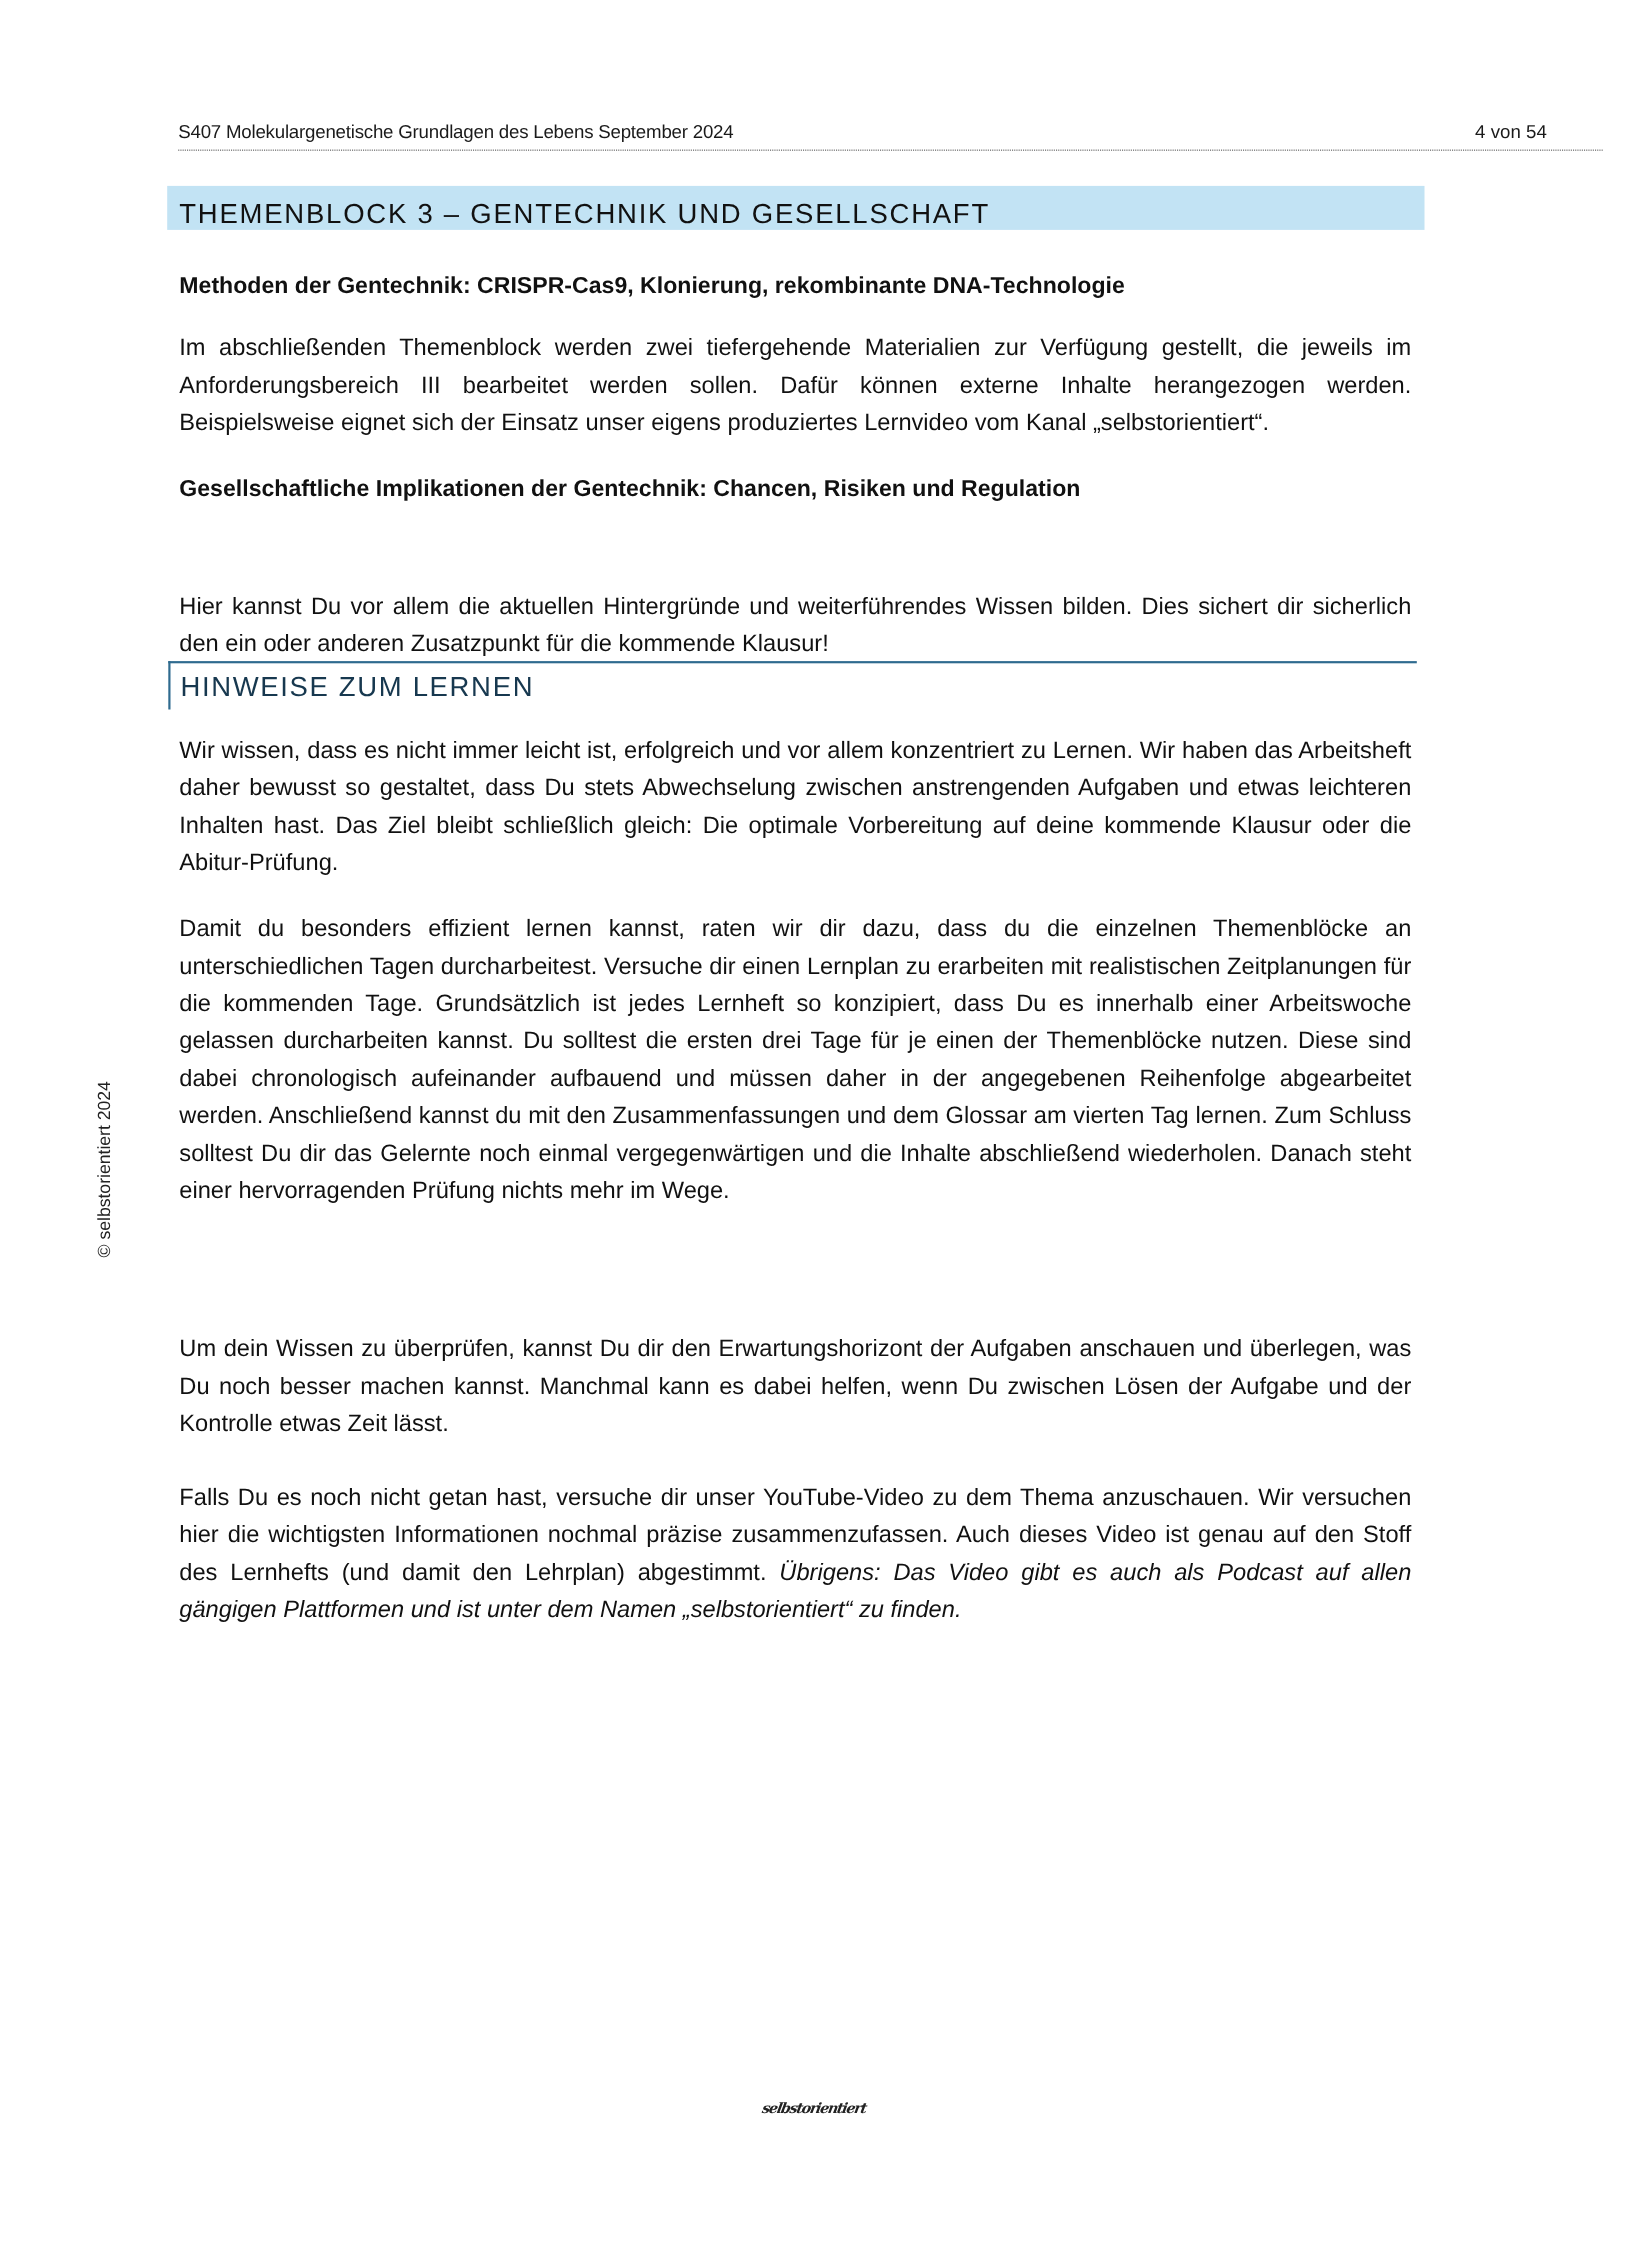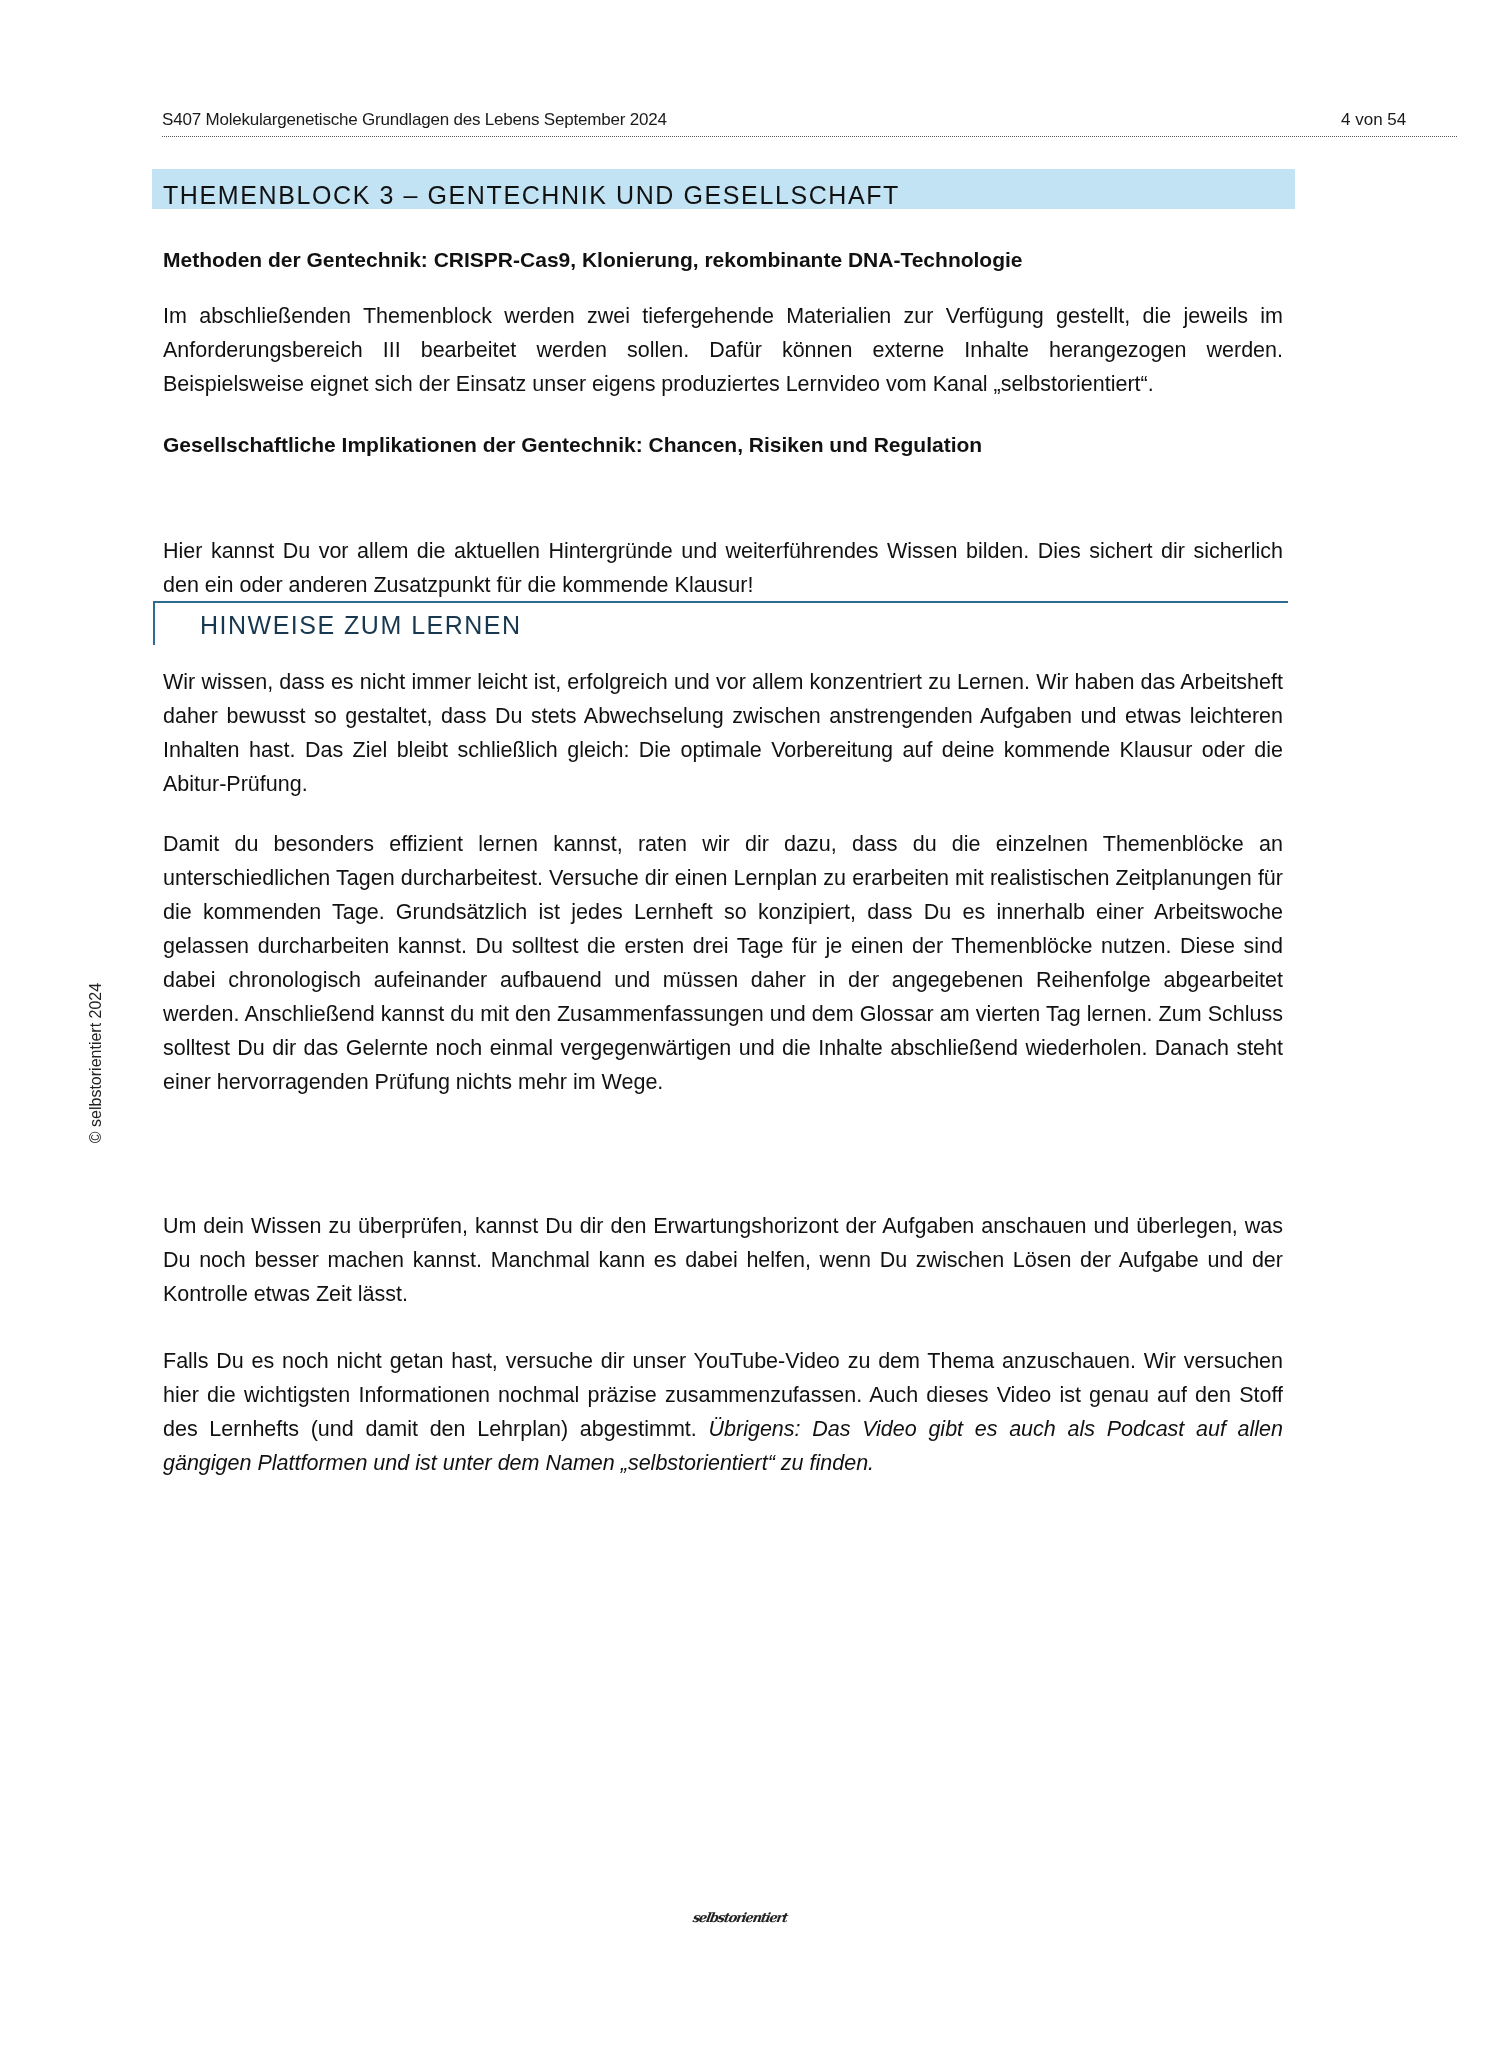--- a/index.html
+++ b/index.html
@@ -17,21 +17,21 @@
   .section-banner { position: absolute; left: 152px; top: 169px; width: 1143px; height: 40px; background: #c2e3f4; }
   .section-banner-title { position: absolute; left: 11px; top: 12px; font-size: 25px; letter-spacing: 1.6px; color: #111; }
 
   .content { position: absolute; left: 163px; width: 1120px; }
   .subheading { font-weight: bold; font-size: 21px; line-height: 28px; color: #111; }
   .para { font-size: 21.5px; line-height: 34px; text-align: justify; color: #111; margin: 0; }
   .para .ital { font-style: italic; }
 
   .hint-heading { position: absolute; left: 153px; top: 601px; width: 1135px; height: 44px;
                   border-top: 2px solid #2f6b8f; border-left: 2px solid #2f6b8f; box-sizing: border-box; }
-  .hint-heading-title { position: absolute; left: 9px; top: 8px; font-size: 25px; letter-spacing: 1.5px; color: #17384f; margin-left: 36px; }
+  .hint-heading-title { position: absolute; left: 9px; top: 8px; font-size: 25px; letter-spacing: 1.5px; color: #17384f; }
 
   .footer-logo { position: absolute; left: 693px; top: 1910px; font-family: "DejaVu Serif", serif; font-style: italic;
                  font-weight: bold; font-size: 13px; letter-spacing: -1.2px; color: #222; transform: skewX(-10deg); }
 </style>
 </head>
 <body>
 
 <div class="page-header">
   <span class="header-title">S407 Molekulargenetische Grundlagen des Lebens September 2024</span>
   <span class="header-page">4 von 54</span>

